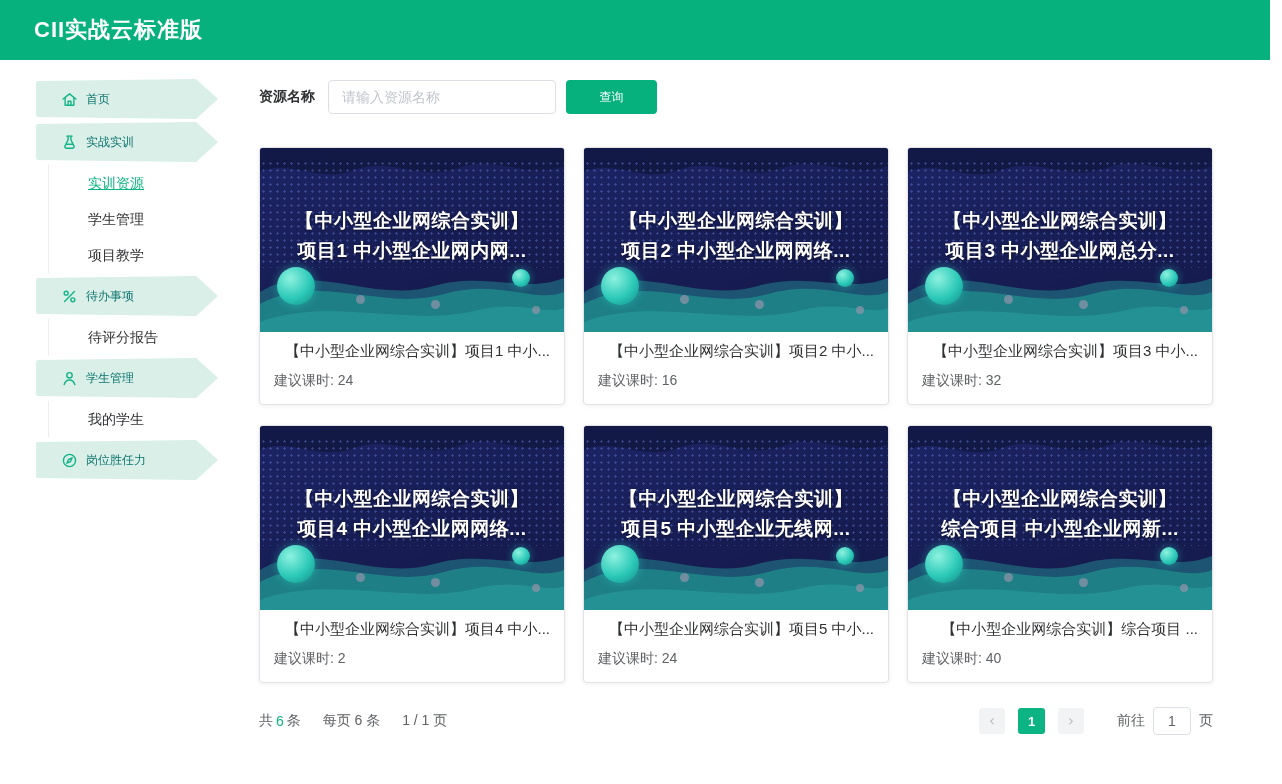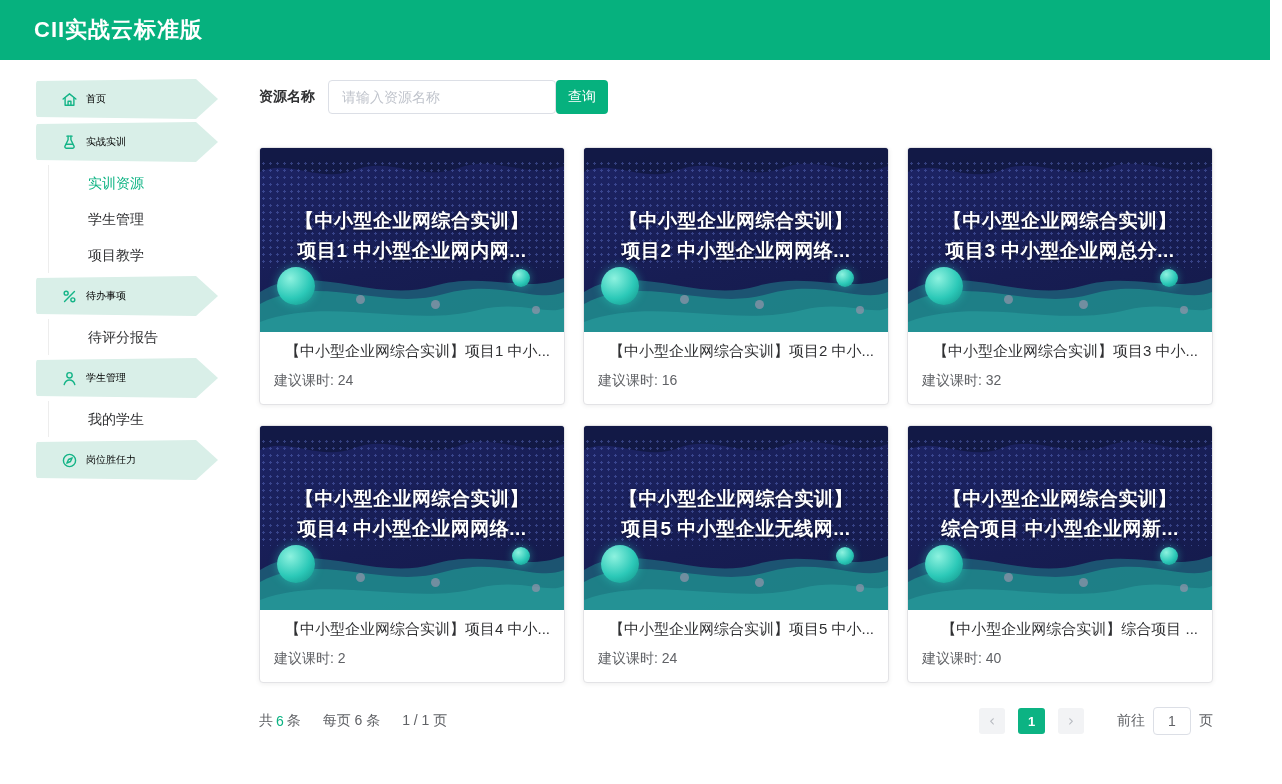--- a/index.html
+++ b/index.html
@@ -15,35 +15,35 @@
   
   .layout { display:flex; padding-top:19px; }
   .sidebar { width:182px; margin-left:36px; flex:none; }
   .main { margin-left:41px; width:954px; padding-top:1px; }
 
   
   .banner { height:40px; margin-bottom:3px; background:#d9efe8;
     clip-path:polygon(0 2px,calc(100% - 22px) 0,100% 50%,calc(100% - 22px) 100%,0 calc(100% - 2px));
     border-radius:5px; display:flex; align-items:center; padding-left:25px; cursor:pointer; }
   .banner .icn { width:17px; height:17px; margin-right:8px; flex:none; display:block; }
-  .banner span { font-size:10px; color:#000000; }
+  .banner span { font-size:12px; color:#0f766e; }
   .submenu { margin:3px 0 3px 12px; border-left:1px solid #ededed; }
   .sub-item { height:36px; line-height:36px; padding-left:39px; font-size:14px;
     color:#303133; cursor:pointer; white-space:nowrap; }
-  .sub-item.active { color:#0cb383; }
+  .sub-item.active { color:#0cb383;text-decoration:underline; }
 
   
   .search-row { display:flex; align-items:center; margin-bottom:33px; }
   .search-label { font-size:14px; font-weight:bold; color:#303133; margin-right:13px; }
   .search-input { width:228px; height:34px; border:1px solid #dcdfe6; border-radius:4px;
     padding:0 13px; font-size:14px; color:#606266; outline:none;
     font-family:"Liberation Sans","DejaVu Sans",sans-serif; }
   .search-input::placeholder { color:#c0c4cc; }
-  .search-btn { width:52px; height:34px; background:#06b17e; color:#fff;
-    border:none; border-radius:4px; font-size:14px; cursor:pointer;
+  .search-btn { margin-left:10px; width:91px; height:34px; background:#06b17e; color:#fff;
+    border:none; border-radius:4px; font-size:12px; cursor:pointer;
     font-family:"Liberation Sans","DejaVu Sans",sans-serif; }
 
   
   .cards { display:grid; grid-template-columns:repeat(3,306px); column-gap:18px; row-gap:20px;border-radius:19px; }
   .card { width:306px; border:1px solid #e3e3e6; border-radius:4px; background:#fff;
     overflow:hidden; cursor:pointer; box-shadow:0 1px 5px rgba(0,0,0,.07); }
   .card-img { position:relative; height:184px; overflow:hidden;
     background:linear-gradient(160deg,#1d2466 0%,#171d53 55%,#141a4a 100%); }
   .img-top { position:absolute; top:0; left:0; width:100%; height:40px; }
   .dots { position:absolute; top:12px; left:0; right:0; height:108px; opacity:.5;

